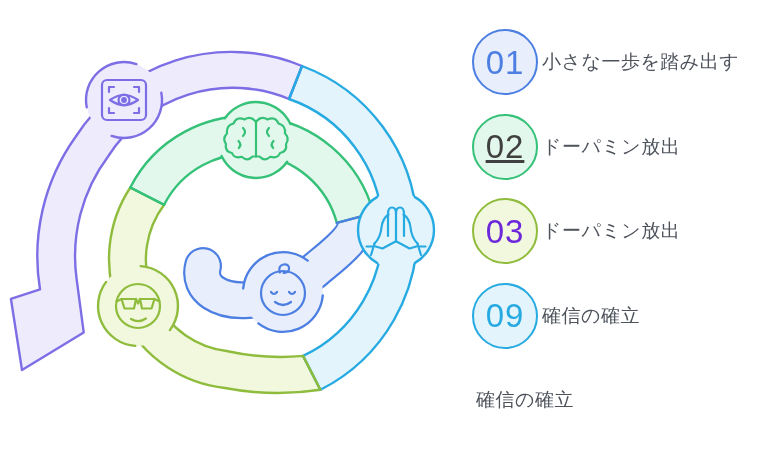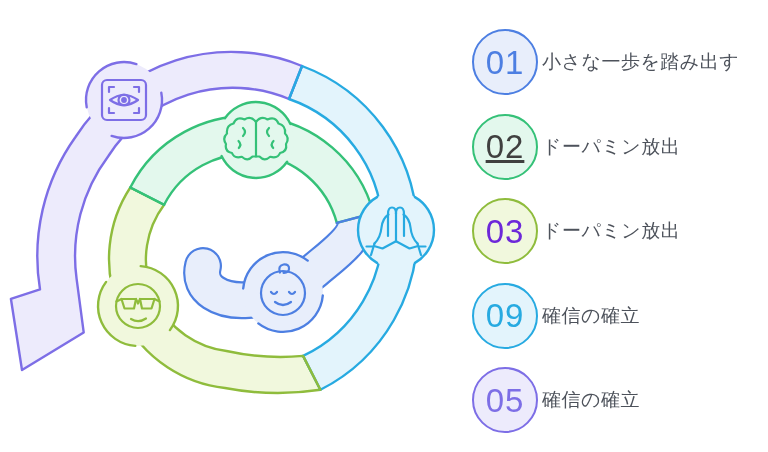--- a/index.html
+++ b/index.html
@@ -148,18 +148,17 @@
       <div class="num-badge" style="border-color: rgb(143, 188, 60); color: #6d28d9; background: rgb(241, 248, 221);">03</div>
       <div class="step-label">ドーパミン放出</div>
     </div>
 
     <div class="legend-item">
       <div class="num-badge" style="border-color: rgb(39, 170, 225); color: rgb(39, 170, 225); background: rgb(227, 244, 252);">09</div>
       <div class="step-label">確信の確立</div>
     </div>
 
     <div class="legend-item">
-      <div class="num-badge" style="border-color: rgb(125, 110, 230); color: rgb(125, 110, 230); background: rgb(237, 235, 252);">05</div>
       <div class="step-label">確信の確立</div>
     </div>
 
   </div>
 </div>
 
 </body></html>

